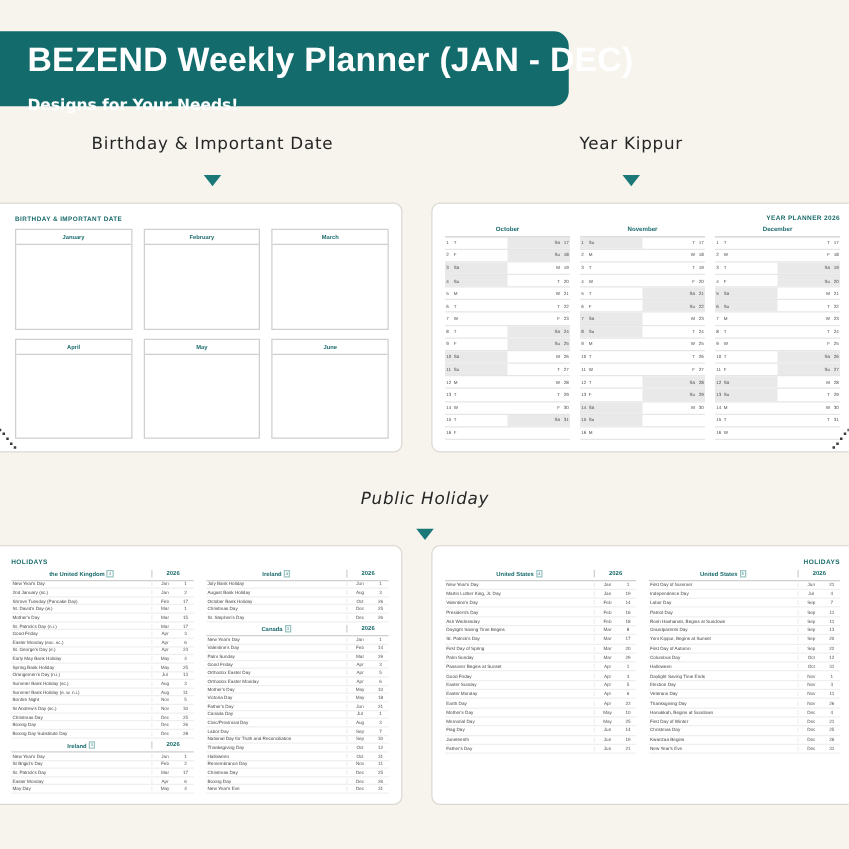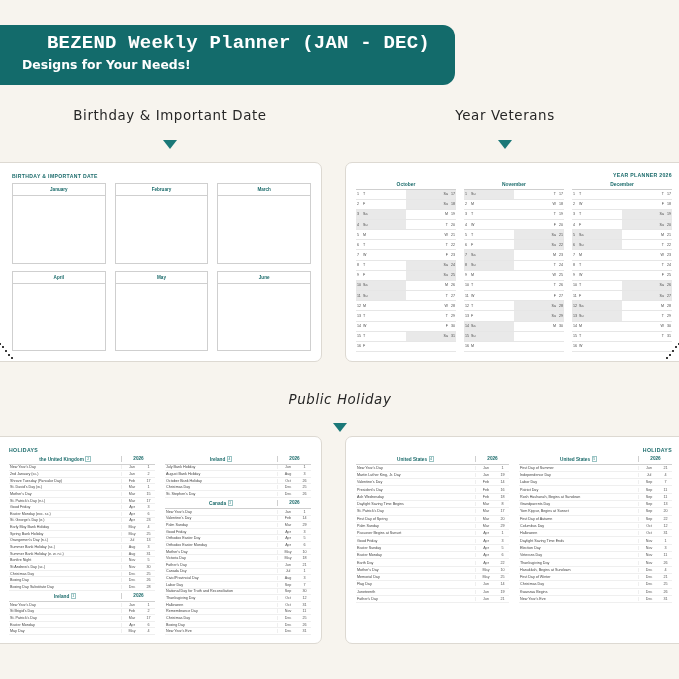--- a/index.html
+++ b/index.html
@@ -13,27 +13,27 @@
   
   .banner{
     position:absolute; left:0; top:25px;
     width:455px; height:60px;
     background:#136b6b;
     border-top-right-radius:12px; border-bottom-right-radius:12px;
     padding:9px 0 0 22px;
     color:#fff;
   }
   .banner-title{
-    font-family:Liberation Mono, monospace;
-    font-size:19px; font-weight:bold; letter-spacing:.2px;
-    line-height:1.05; white-space:nowrap;margin-left:25px;
+    font-family:Liberation Sans, sans-serif;
+    font-size:27px; font-weight:bold; letter-spacing:.2px;
+    line-height:1.05; white-space:nowrap;
   }
   .banner-sub{
     font-family:"DejaVu Sans", sans-serif;
-    font-size:12.4px; font-weight:bold; margin-top:3px;
+    font-size:12.4px; font-weight:bold; margin-top:14px;
   }
   
   .caption{
     position:absolute;
     font-family:"DejaVu Sans", sans-serif;
     font-size:13.4px; color:#262626; letter-spacing:.6px;
     white-space:nowrap; text-align:center;
   }
   .arrow{
     position:absolute;
@@ -164,21 +164,21 @@
 <body>
 
 <div class="banner">
   <div class="banner-title">BEZEND Weekly Planner (JAN - DEC)</div>
   <div class="banner-sub">Designs for Your Needs!</div>
 </div>
 
 <div class="caption" style="left:20px; top:108px; width:300px;">Birthday &amp; Important Date</div>
 <div class="arrow" style="left:163px; top:140px;"></div>
 
-<div class="caption" style="left:380px; top:108px; width:250px;">Year Veterans</div>
+<div class="caption" style="left:380px; top:108px; width:250px;">Year Kippur</div>
 <div class="arrow" style="left:498px; top:140px;"></div>
 
 <div class="caption" style="left:215px; top:392px; width:250px;font-style:italic;">Public Holiday</div>
 <div class="arrow" style="left:333px; top:423px;"></div>
 
 <div class="sheet" id="birthday-sheet">
   <div class="bd-title">BIRTHDAY &amp; IMPORTANT DATE</div>
   <div class="bd-grid">
     <div class="bd-cell">
       <div class="bd-cell-head">January</div>

